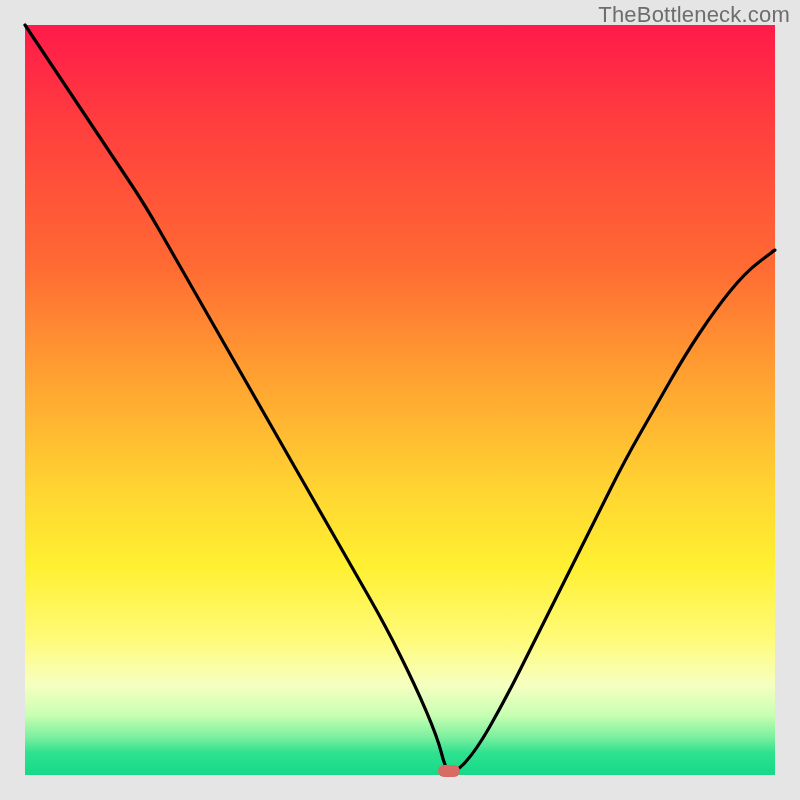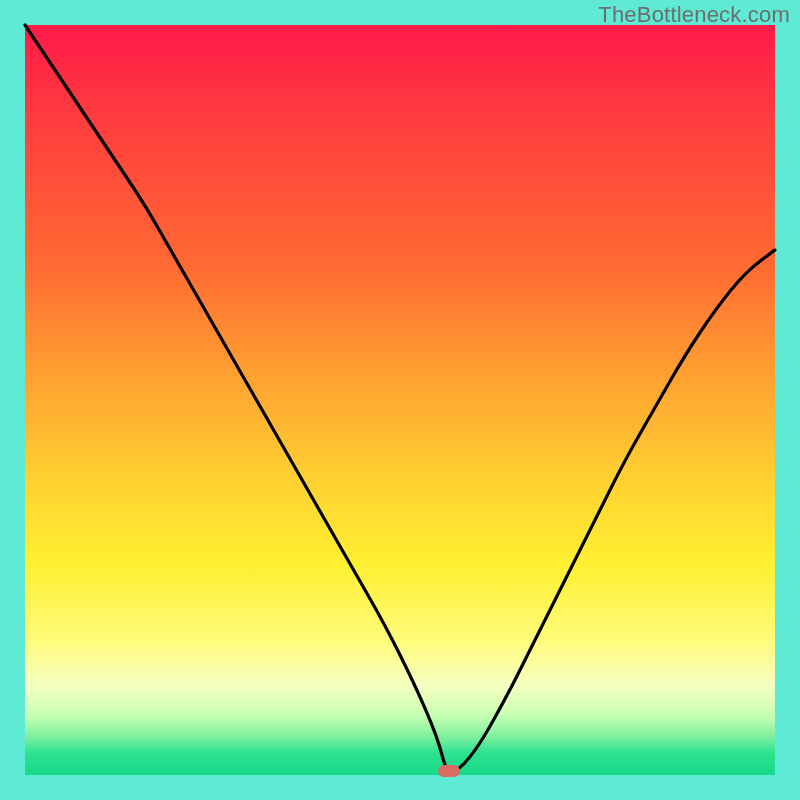--- a/index.html
+++ b/index.html
@@ -10,21 +10,21 @@
     background: #000;
     overflow: hidden;
     font-family: Arial, Helvetica, sans-serif;
   }
   .frame {
     position: absolute;
     left: 0;
     top: 0;
     width: 800px;
     height: 800px;
-    background: #5eead4;
+    background: #e5e5e5;
     text-decoration: underline;
   }
   .plot {
     position: absolute;
     left: 25px;
     top: 25px;
     width: 750px;
     height: 750px;
     
     background: linear-gradient(

